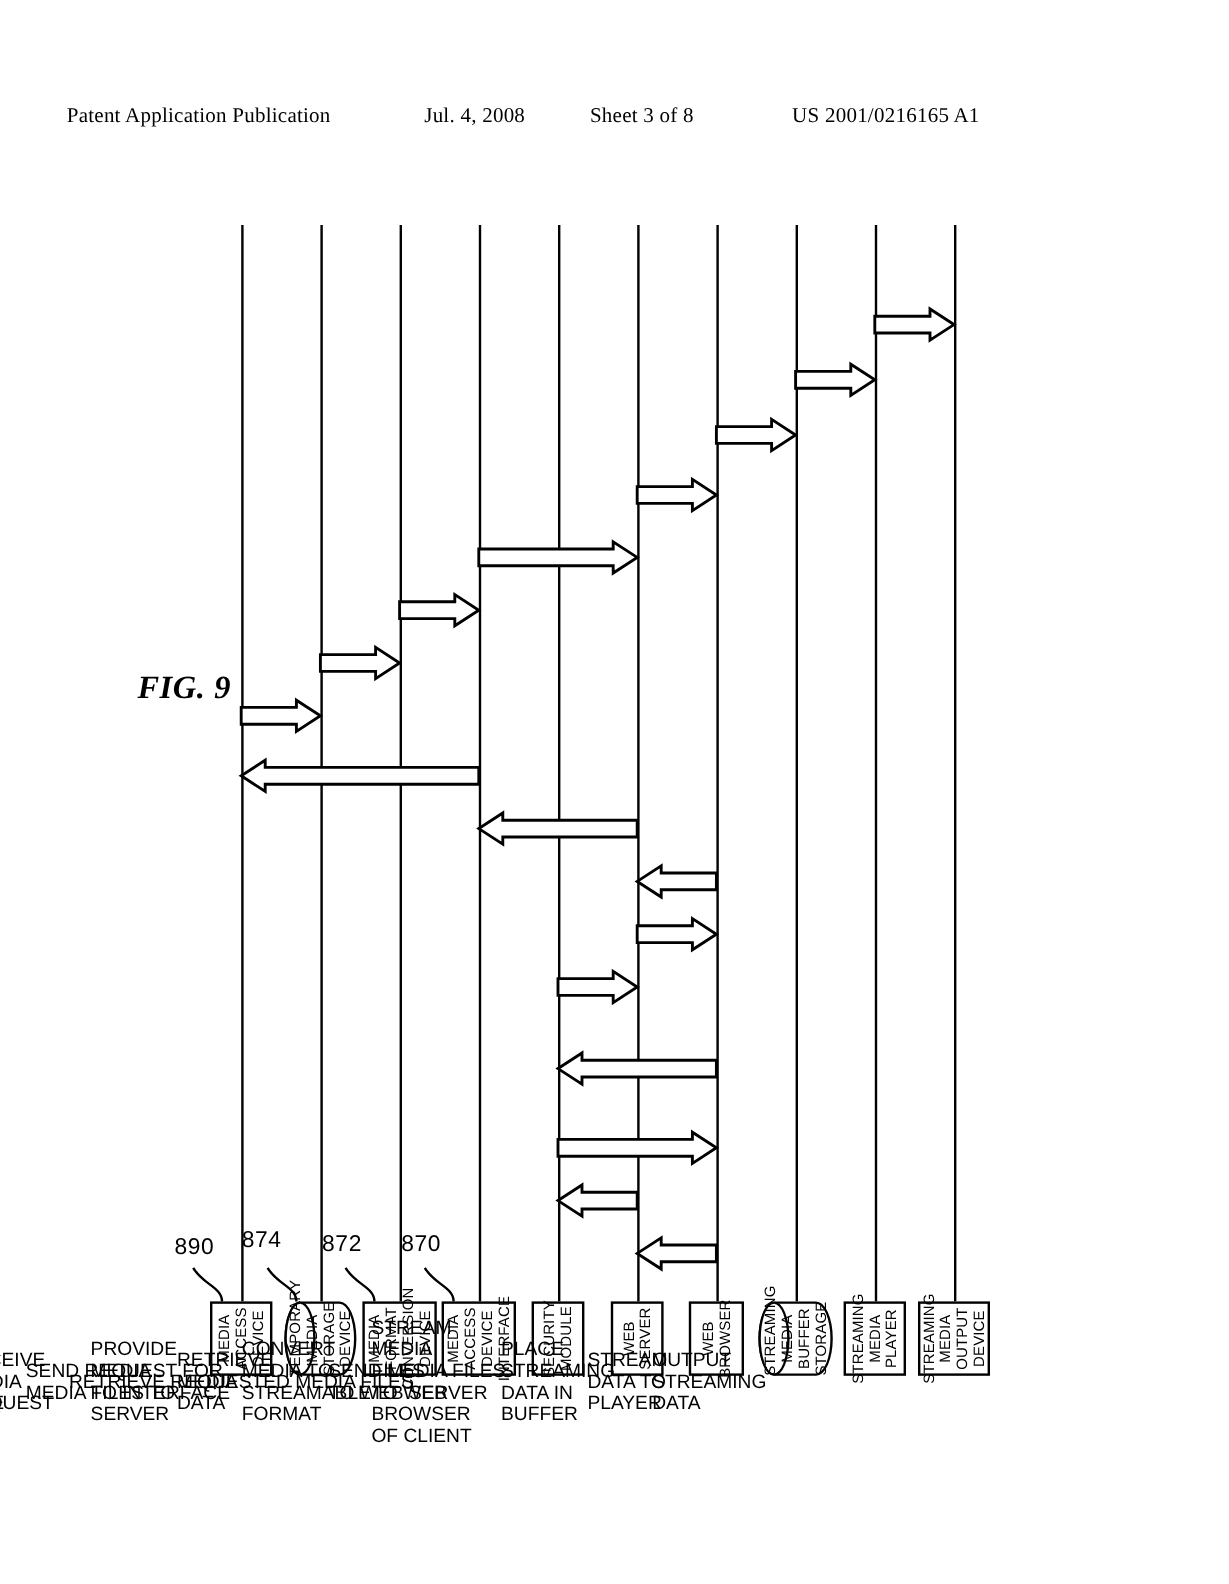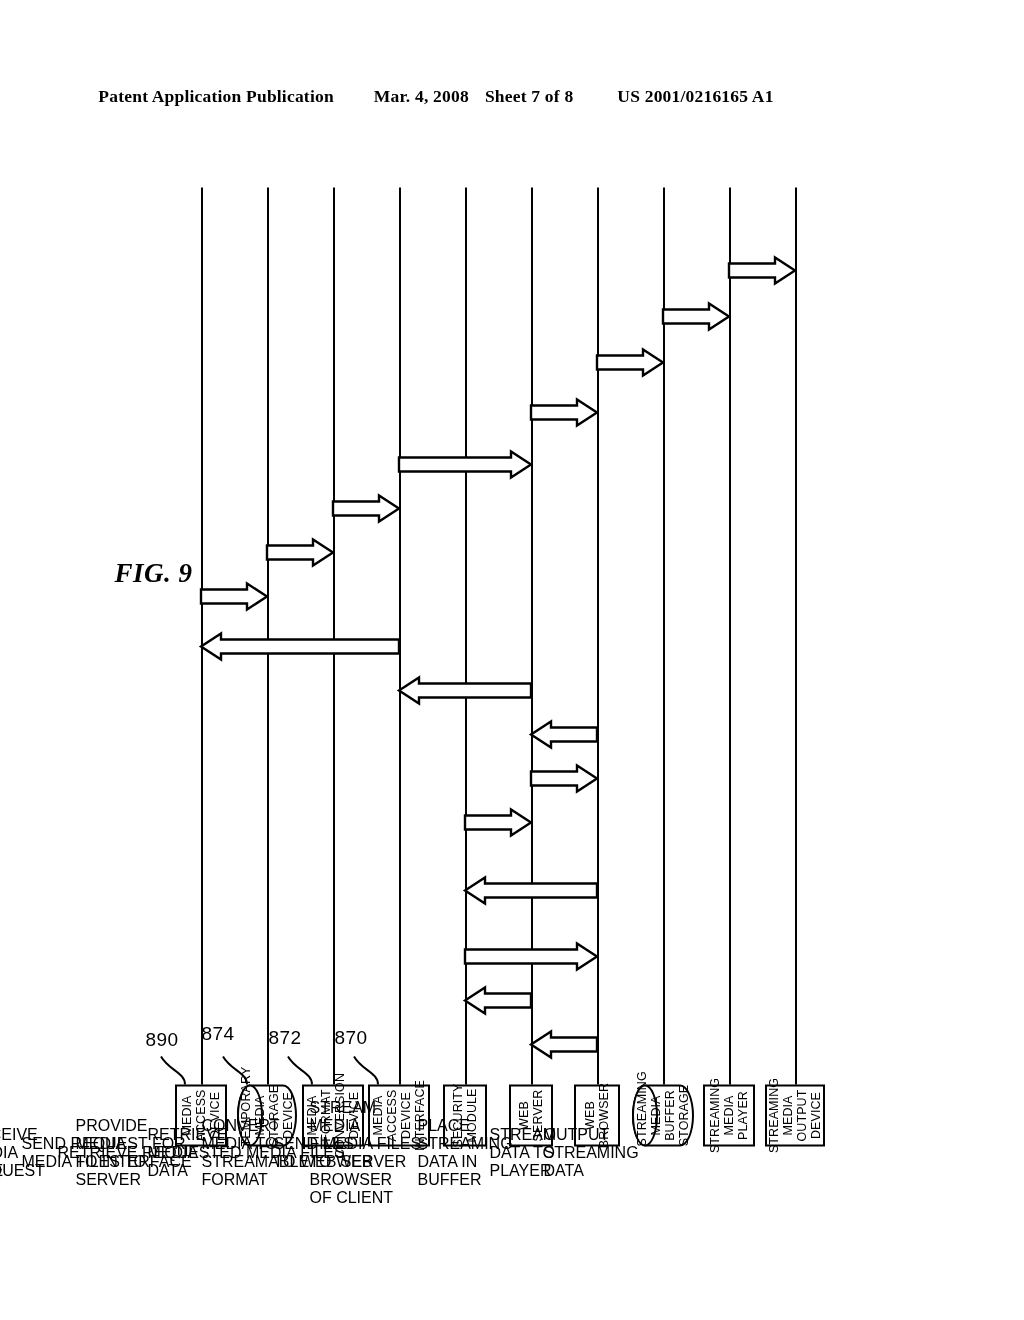--- a/index.html
+++ b/index.html
@@ -7,22 +7,23 @@
     width:1024px;height:1320px;position:relative;overflow:hidden;
     font-family:"Liberation Sans", sans-serif;
     color:#000;
   }
 
   
   #pub-header{
     position:absolute;left:0;top:86px;width:872px;
     display:flex;justify-content:center;align-items:baseline;
     font-family:"Liberation Serif", serif;
-    font-weight:bold;font-size:17.5px;letter-spacing:.2px;
+    font-weight:normal;font-size:17.5px;letter-spacing:.2px;
     white-space:pre;
+    gap:19px;
   }
   #pub-header .gap-lg{display:inline-block;width:40px;}
   #pub-header .gap-sm{display:inline-block;width:16px;}
   #pub-header .gap-xl{display:inline-block;width:44px;}
 
   
   
   #stage-wrap{position:absolute;left:0;top:0;width:1024px;height:1320px;}
   #stage{
     position:absolute;
@@ -87,23 +88,23 @@
     font-style:italic;font-weight:bold;font-size:27px;
     letter-spacing:.5px;white-space:nowrap;
   }
 </style>
 </head>
 <body>
 
 <div id="pub-header">
   <span>Patent Application Publication</span>
   <span class="gap-lg"></span>
-  <span>Mar. 4, 2008</span>
+  <span>Jul. 4, 2008</span>
   <span class="gap-sm"></span>
-  <span>Sheet 7 of 8</span>
+  <span>Sheet 3 of 8</span>
   <span class="gap-xl"></span>
   <span>US 2001/0216165 A1</span>
 </div>
 
 <div id="stage-wrap">
   <div id="stage">
 
     <div id="fig-label" style="left: 540px; top: -34px; transform: rotate(90deg); transform-origin: 50% 50%;">FIG. 9</div>
   <div class="actor" style="left: 6px; top: 3px; width: 62px; height: 52px;">
         <div>

